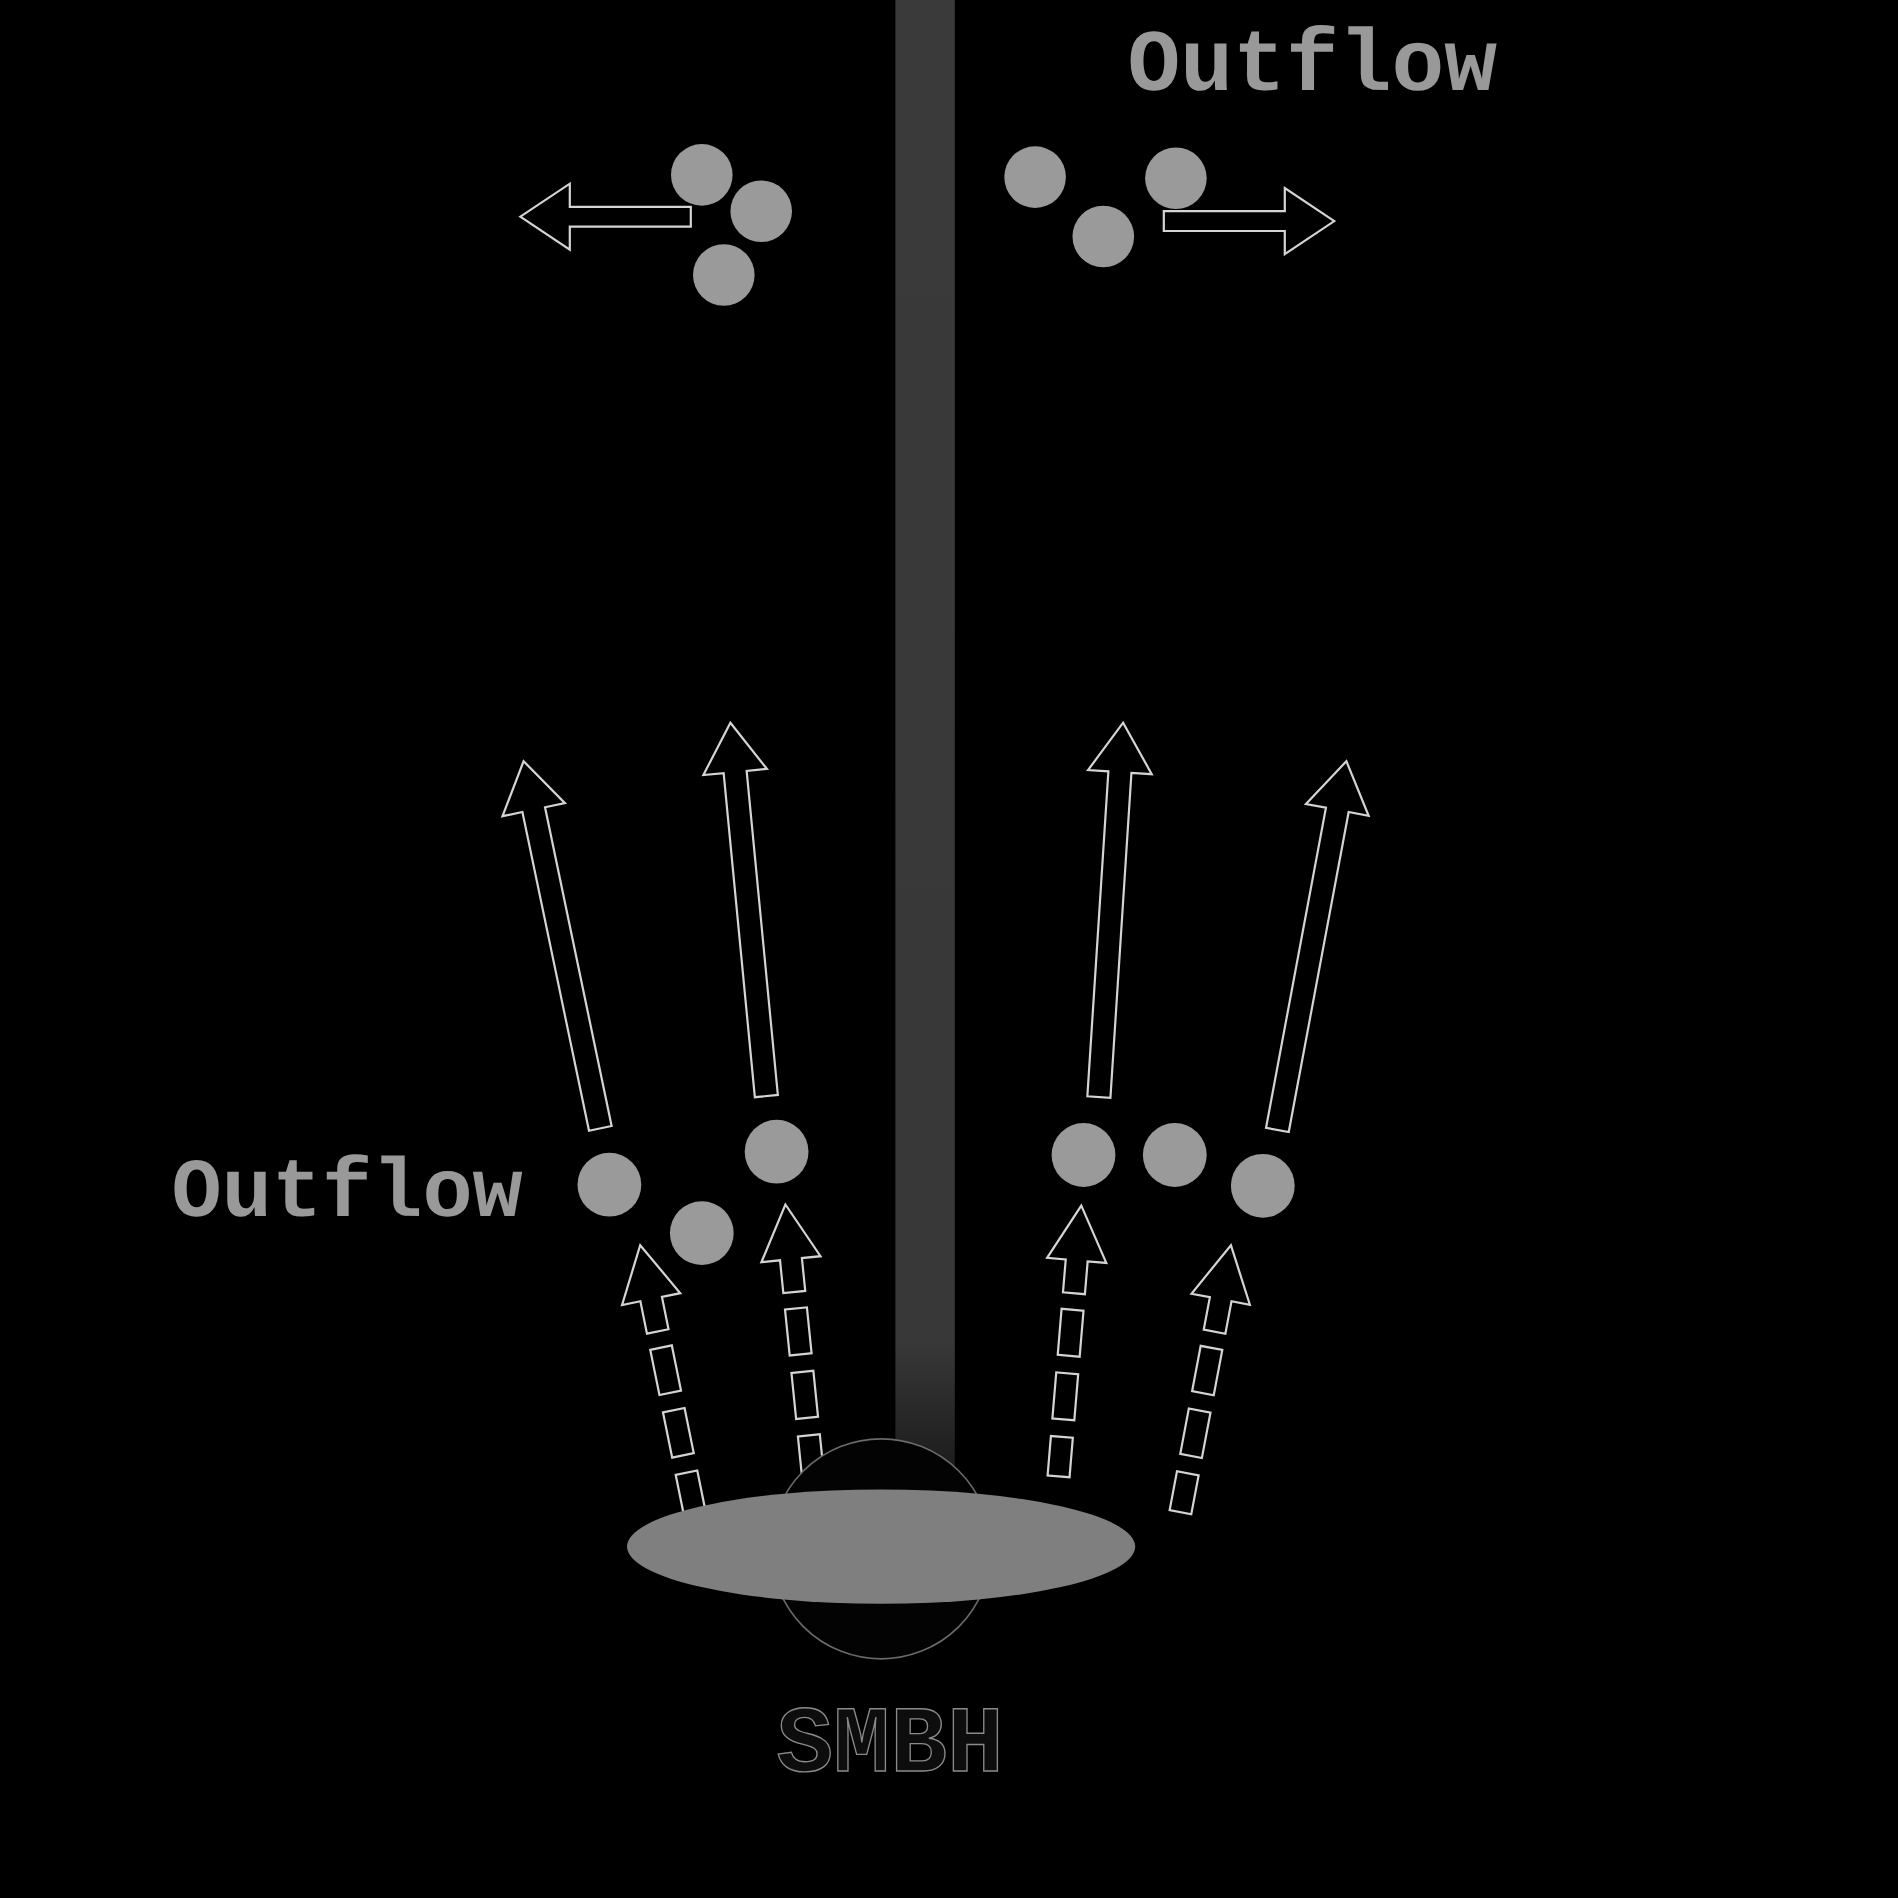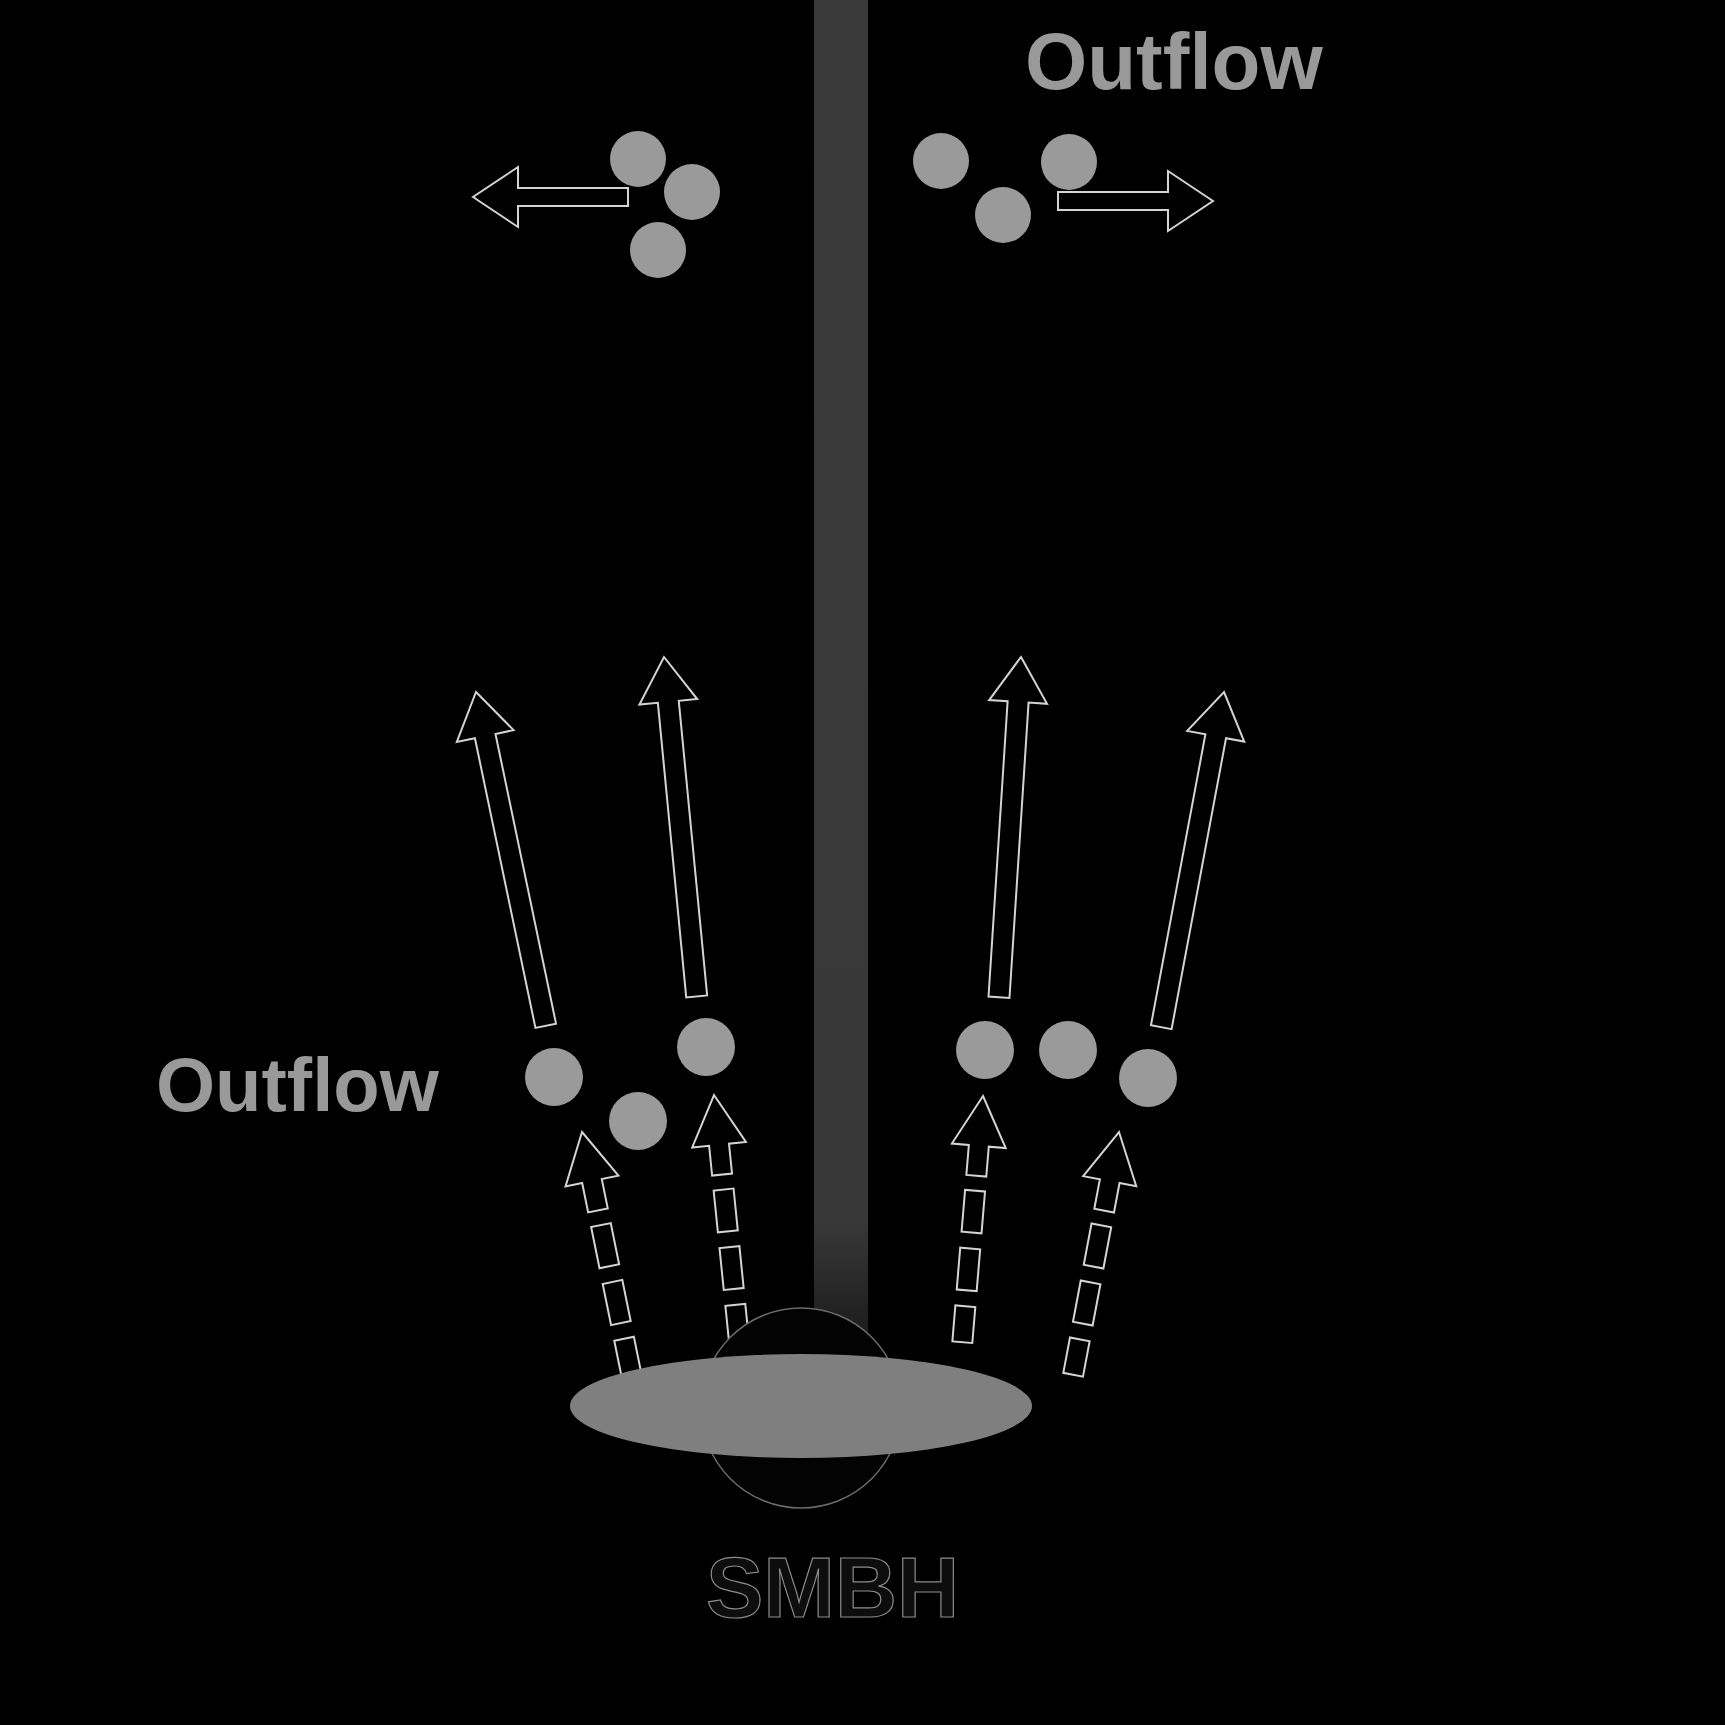--- a/index.html
+++ b/index.html
@@ -11,21 +11,21 @@
     --jet-label:#3e3e3e;
     --disk-label:#858585;
     --arrow-outline:#d4d4d4;
   }
   html,body{margin:0;padding:0;background:var(--bg);}
   #canvas{
     position:relative;
     width:1400px;height:1725px;
     background:var(--bg);
     overflow:hidden;
-    font-family:Liberation Sans, sans-serif;
+    font-family:Liberation Mono, monospace;
   }
   #diagram-svg{position:absolute;left:0;top:0;}
   .arrow{
     fill:#000000;
     stroke:var(--arrow-outline);
     stroke-width:2;
     stroke-linejoin:miter;
   }
   .dash{
     fill:#000000;

